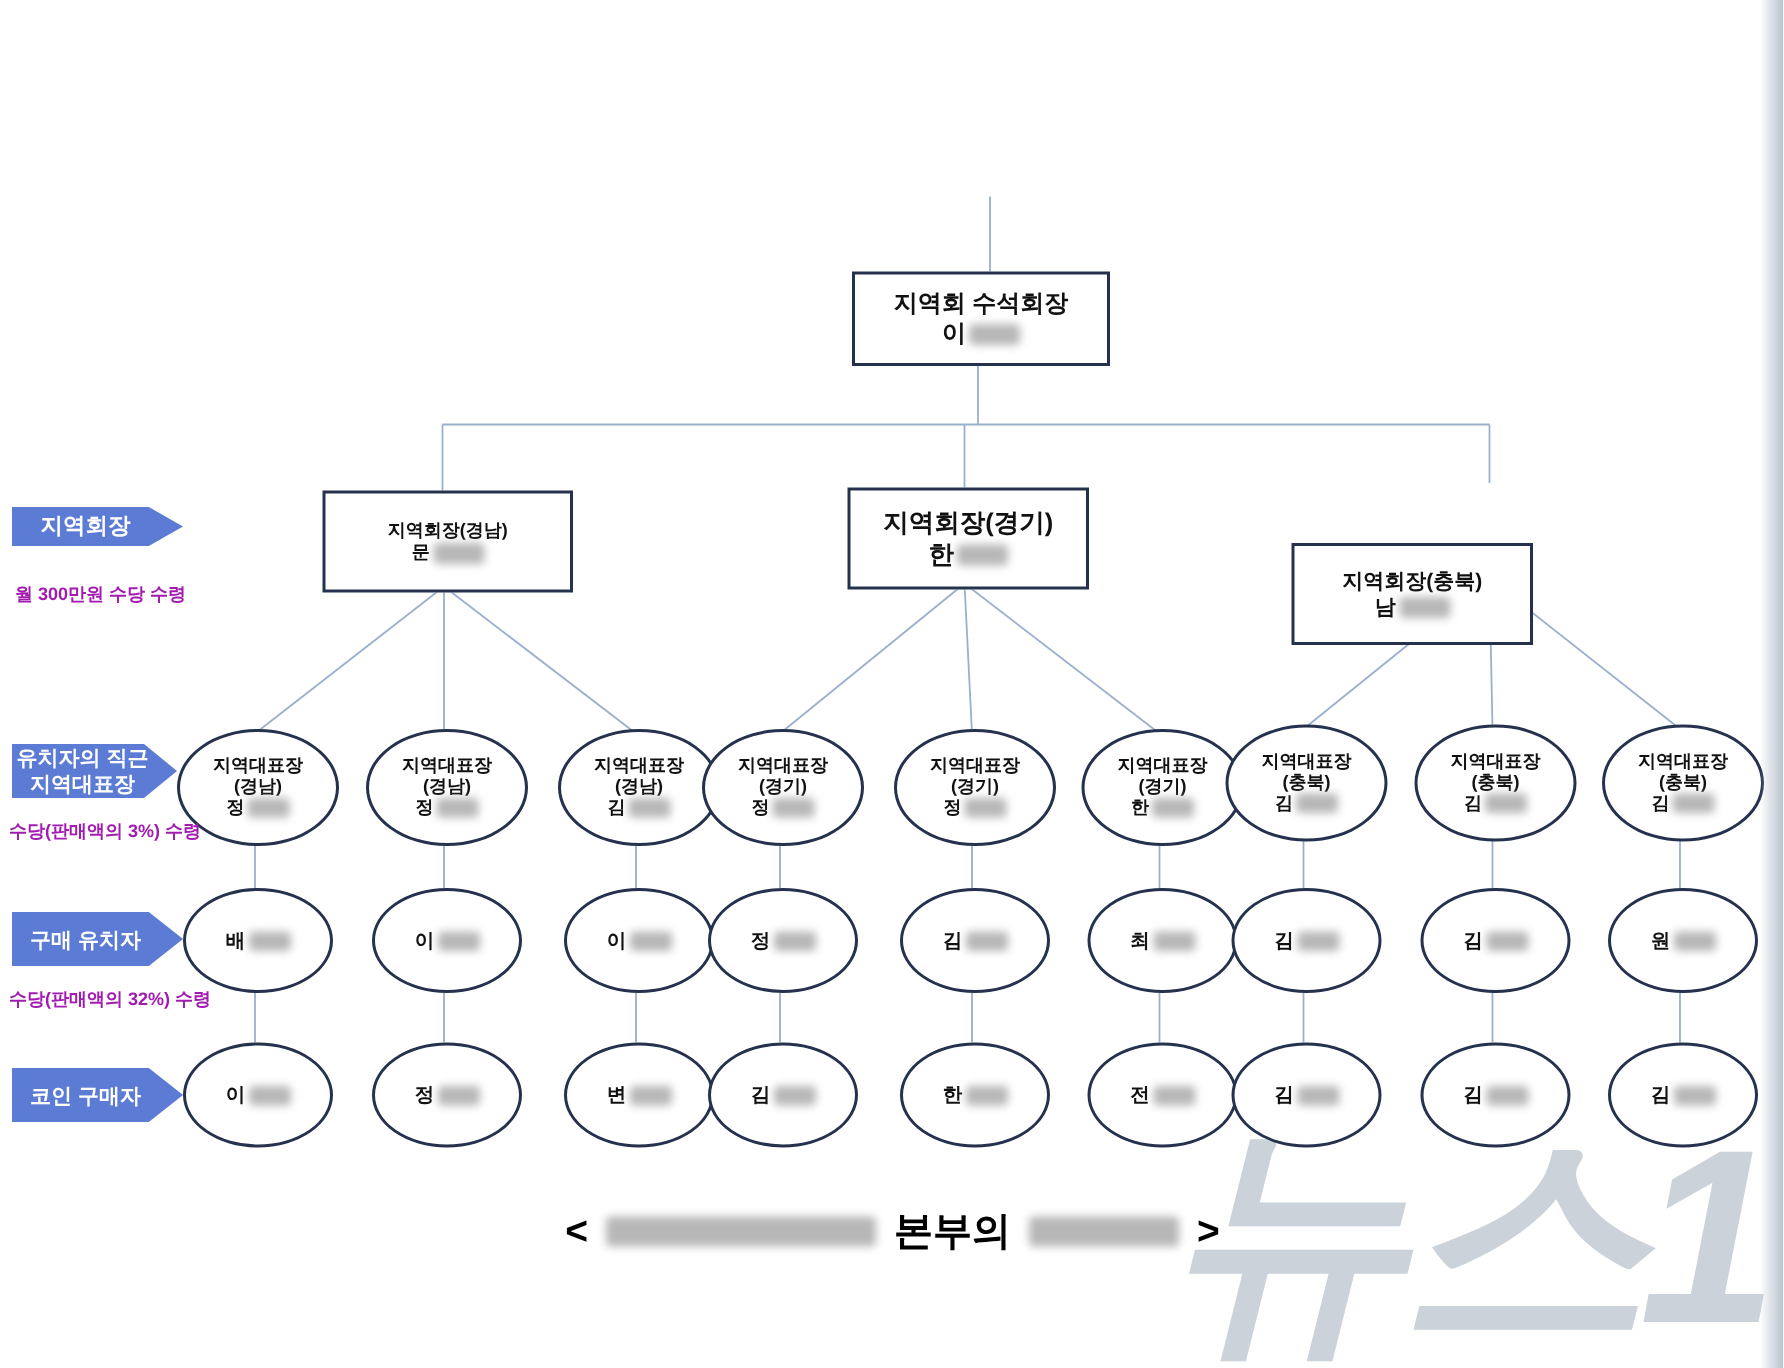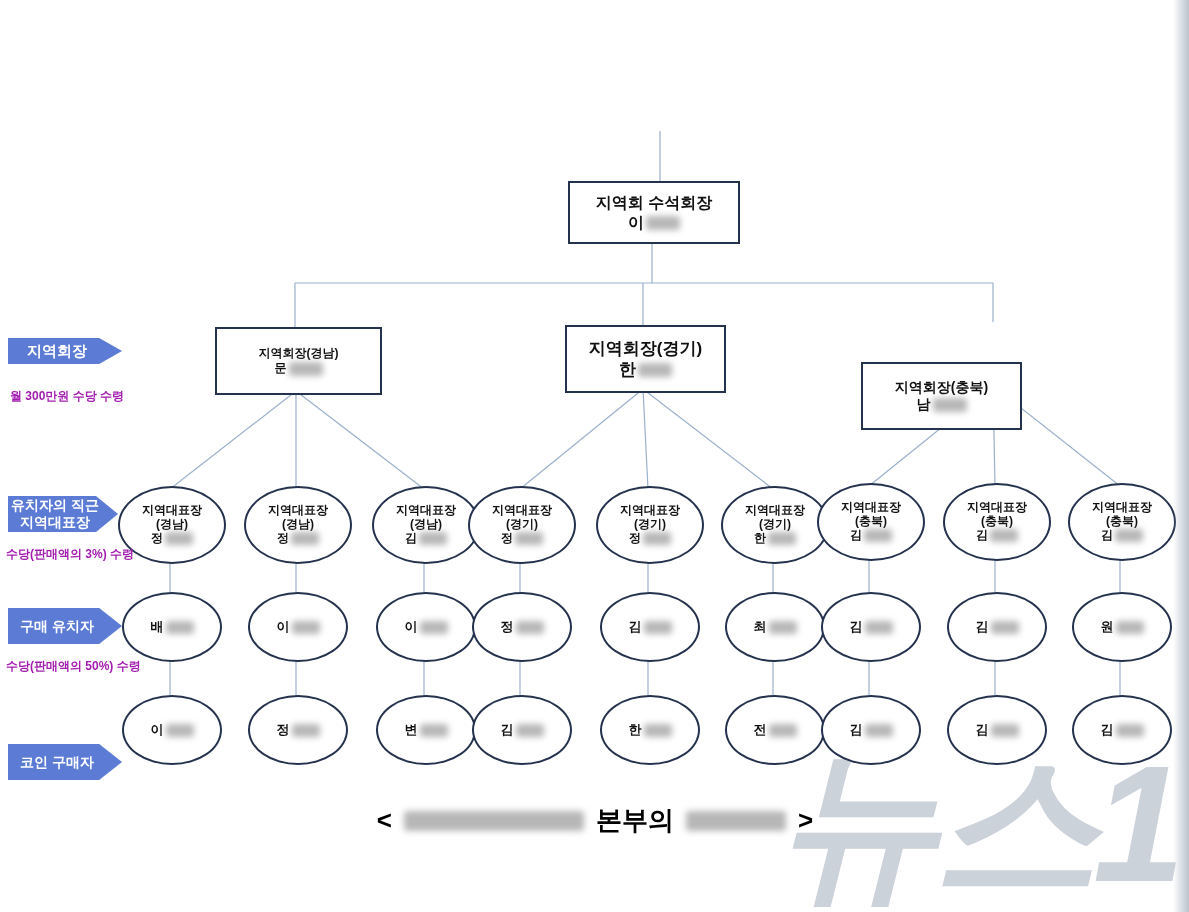--- a/index.html
+++ b/index.html
@@ -320,23 +320,23 @@
 
   <div class="arrow" style="left:8px;top:496px;width:110px;height:36px;font-size:14px;">
     <div>유치자의 직근</div>
     <div>지역대표장</div>
   </div>
   <div class="note" style="left:6px;top:546px;">수당(판매액의 3%) 수령</div>
 
   <div class="arrow" style="left:8px;top:608px;width:114px;height:36px;font-size:14px;">
     <div>구매 유치자</div>
   </div>
-  <div class="note" style="left:6px;top:658px;">수당(판매액의 50%) 수령</div>
-
-  <div class="arrow" style="left:8px;top:712px;width:114px;height:36px;font-size:14px;margin-top:32px;">
+  <div class="note" style="left:6px;top:658px;">수당(판매액의 32%) 수령</div>
+
+  <div class="arrow" style="left:8px;top:712px;width:114px;height:36px;font-size:14px;">
     <div>코인 구매자</div>
   </div>
 
   <div class="caption">
     <span>&lt;</span>
     <span class="blur cap1"></span>
     <span>본부의</span>
     <span class="blur cap2"></span>
     <span>&gt;</span>
   </div>

